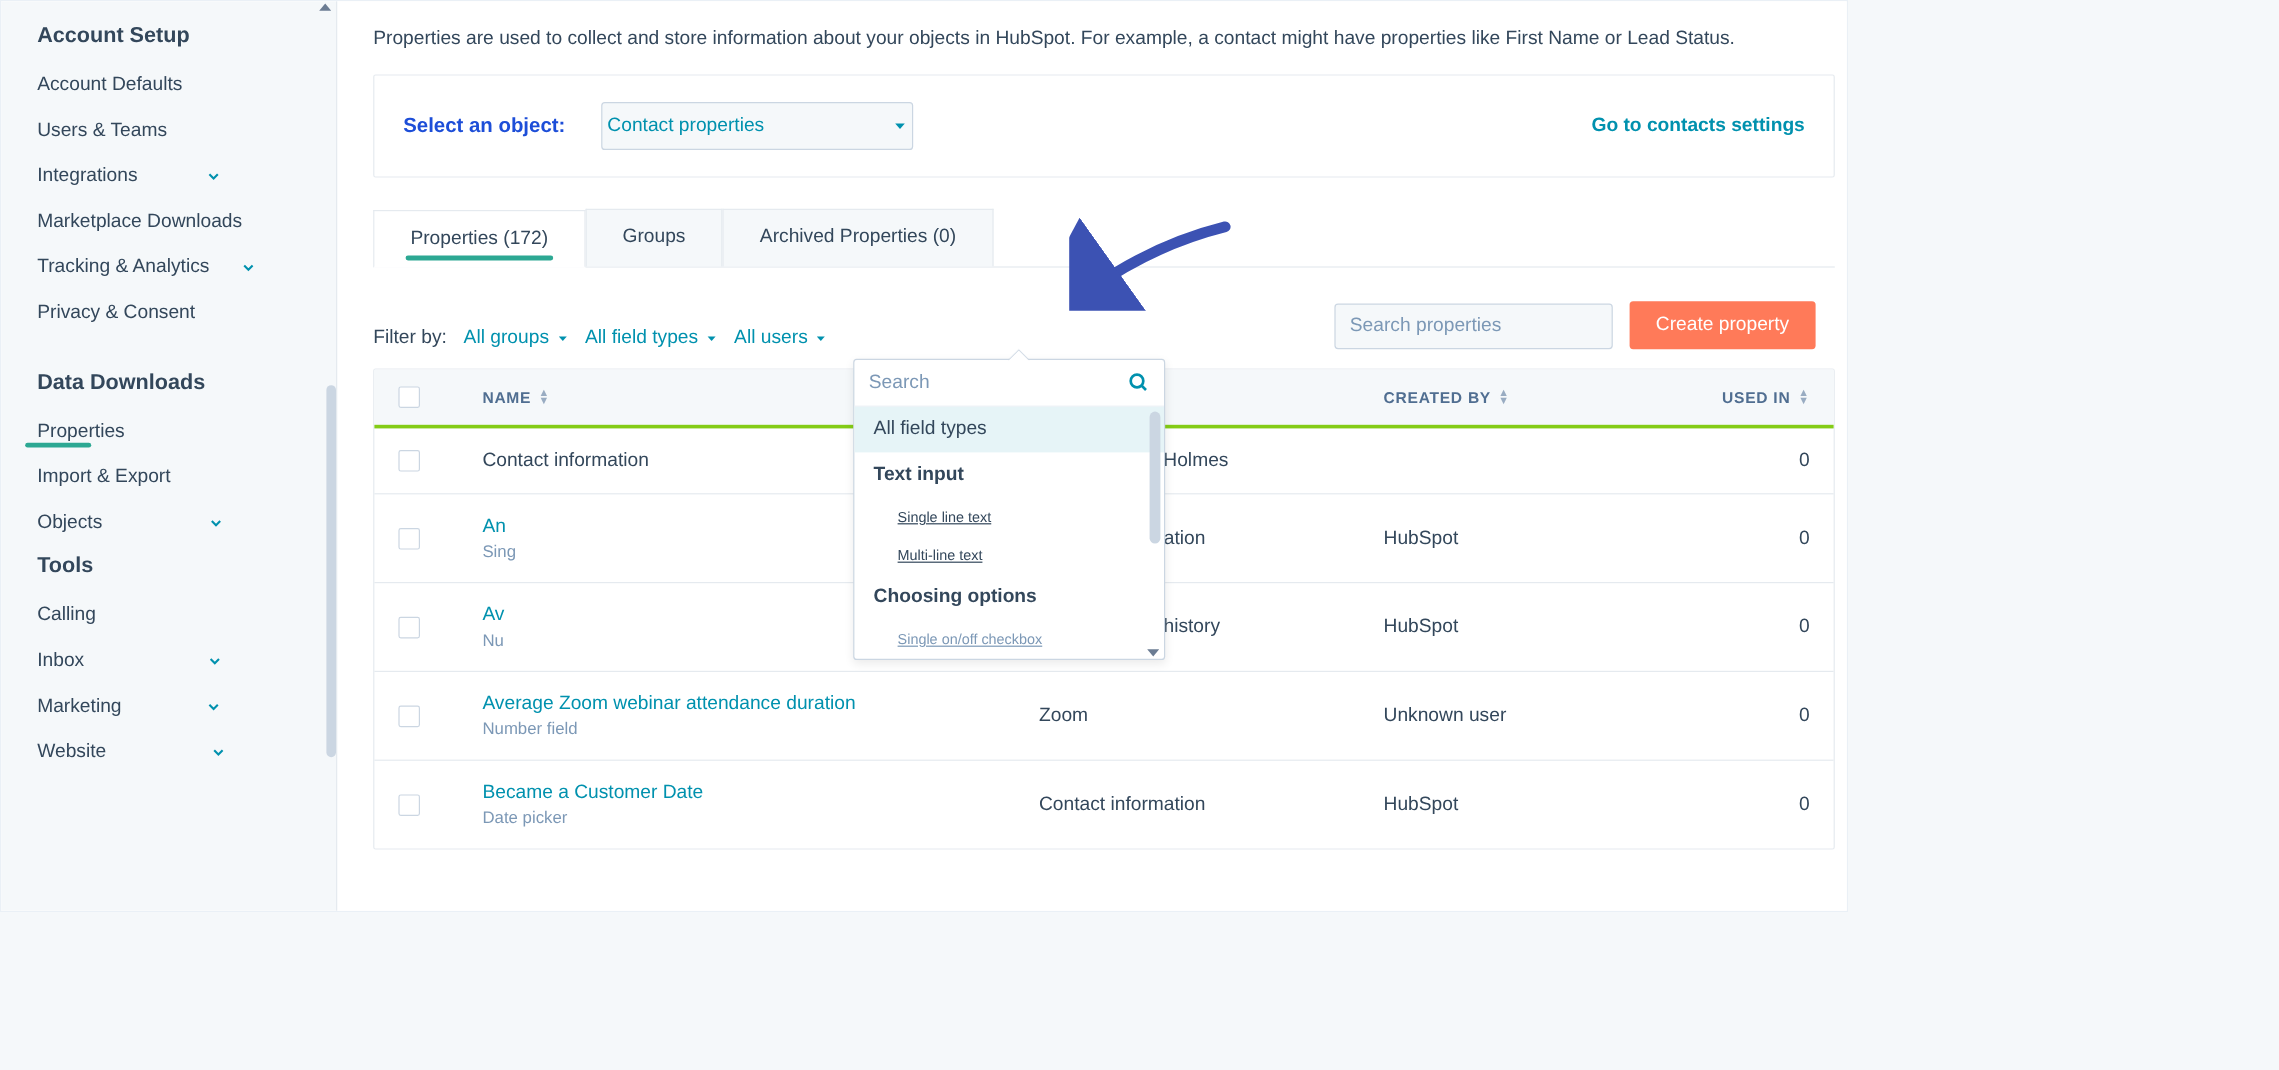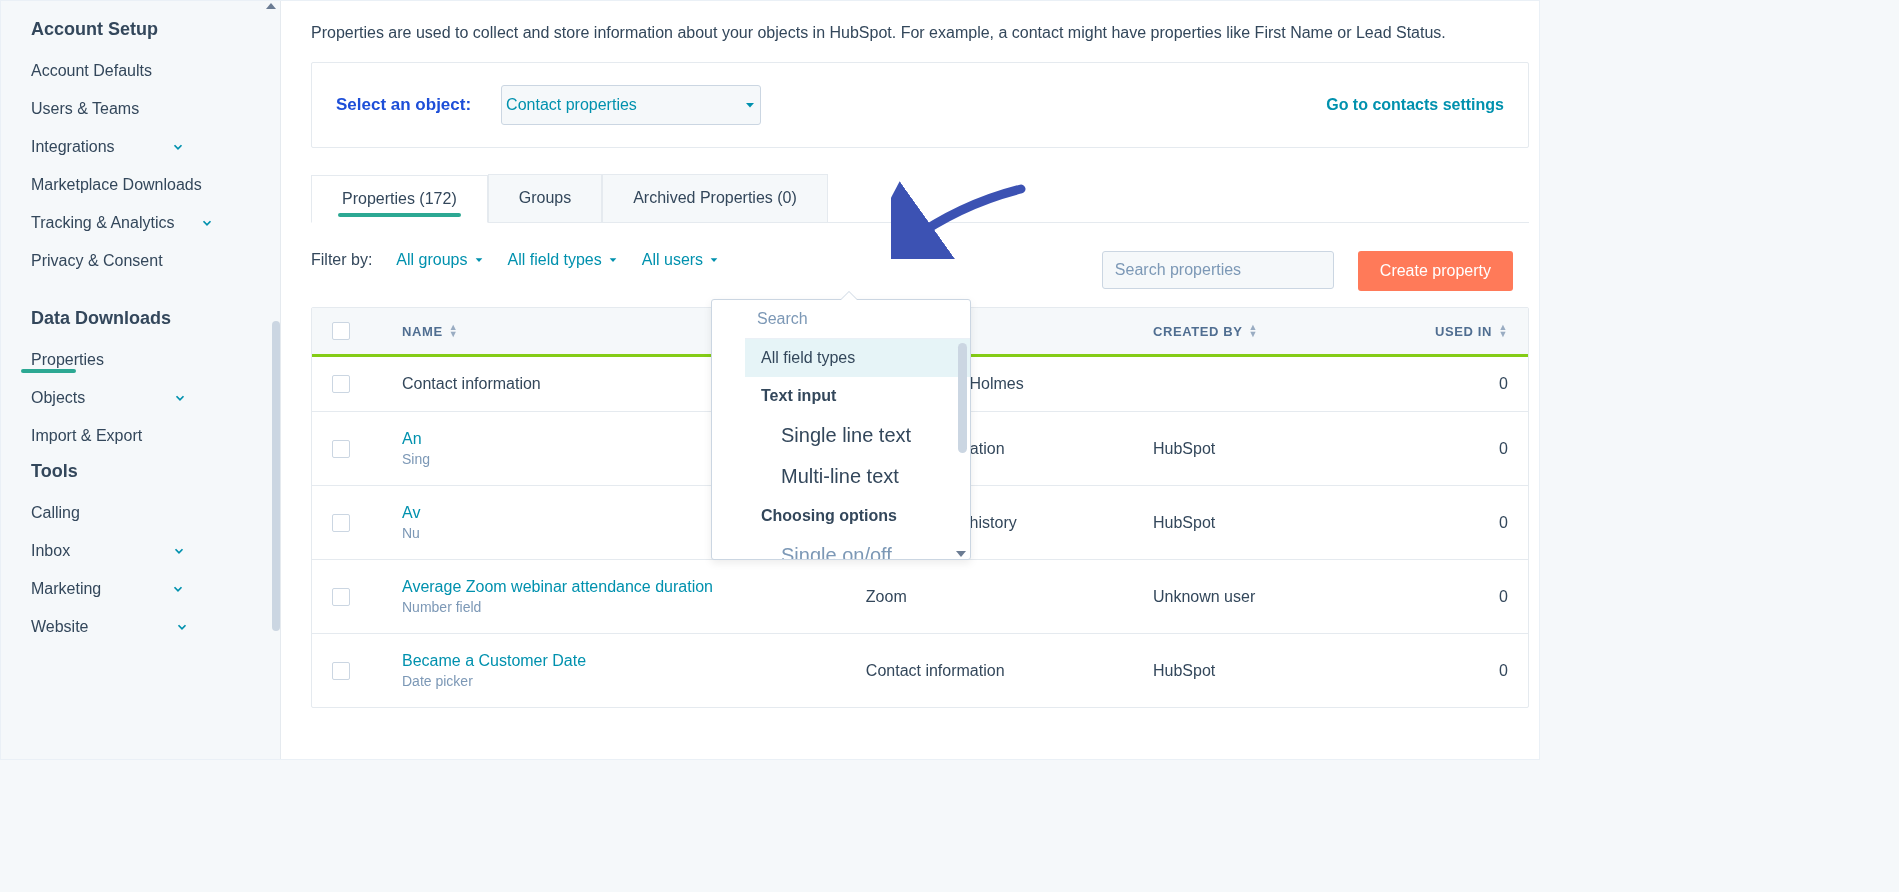--- a/index.html
+++ b/index.html
@@ -24,21 +24,21 @@
     .select-label { font-size:17px; font-weight:700; color:#1d4ed8; }
     .object-select { display:inline-flex; align-items:center; gap:10px; border:1px solid #cbd6e2; background:#f5f8fa; border-radius:3px; padding:10px 4px; min-width:260px; color:#0091ae; font-size:16px; font-weight:500; cursor:pointer; }
     .object-select .caret { margin-left:auto; }
     .link { color:#0091ae; font-size:16px; font-weight:600; cursor:pointer; }
     .tabs { display:flex; margin-top:26px; border-bottom:1px solid #e5eaef; }
     .tab { padding:14px 30px; border:1px solid #e5eaef; border-bottom:none; background:#f5f8fa; color:#33475b; font-size:16px; cursor:pointer; }
     .tab.active { background:#fff; color:#33475b; border-bottom:1px solid #fff; position:relative; top:1px; }
     .tab.active .tab-text { position:relative; }
     .tab.active .tab-text::after { content:""; position:absolute; left:-4px; right:-4px; bottom:-10px; height:4px; background:#2ca893; border-radius:2px; }
     
-    .filter-row { display:flex; align-items:flex-start; gap:24px; padding:28px 16px 16px 0; position:relative; }
+    .filter-row { display:flex; align-items:flex-end; gap:14px; padding:28px 16px 16px 0; position:relative; }
     .filter-label { font-size:16px; color:#33475b; }
     .filter-link { color:#0091ae; font-size:16px; font-weight:500; display:inline-flex; align-items:center; gap:6px; cursor:pointer; }
     .spacer { flex:1; }
     .search-box { display:flex; align-items:center; gap:8px; border:1px solid #cbd6e2; border-radius:3px; padding:9px 12px; width:232px; background:#f5f8fa; }
     .search-box input { border:none; outline:none; background:transparent; font-size:16px; color:#0369a1; flex:1; }
     .search-box input::placeholder { color:#7c98b6; }
     .btn-primary { background:#ff7a59; color:#fff; font-size:16px; font-weight:500; padding:11px 22px; border:none; border-radius:3px; cursor:pointer; }
     .arrow-annot { position:absolute; left:580px; top:-44px; width:140px; height:80px; pointer-events:none; }
     
     .table { border:1px solid #e5eaef; border-radius:2px; }
@@ -49,30 +49,30 @@
     .col-created { flex:1.2; display:flex; align-items:center; gap:6px; }
     .col-used { width:90px; display:flex; align-items:center; justify-content:flex-end; gap:6px; text-align:right; }
     .row { display:flex; align-items:center; padding:18px 20px; border-bottom:1px solid #e5eaef; font-size:16px; }
     .row:last-child { border-bottom:none; }
     .prop-name { color:#0091ae; font-weight:500; font-size:16px; }
     .prop-type { color:#7c98b6; font-size:14px; margin-top:3px; }
     .cell-text { color:#33475b; }
     input[type="checkbox"].ck { width:18px; height:18px; border:1px solid #cbd6e2; border-radius:2px; appearance:none; cursor:pointer; background:#fff; }
     .sort-icon { width:10px; display:inline-block; color:#99acc2; line-height:7px; font-size:9px; }
     
-    .dropdown { position:absolute; left:430px; top:290px; width:260px; background:#fff; border:1px solid #cbd6e2; border-radius:3px; box-shadow:0 3px 8px rgba(0,0,0,0.08); z-index:5;padding-left:33px; }
+    .dropdown { position:absolute; left:430px; top:290px; width:260px; background:#fff; border:1px solid #cbd6e2; border-radius:3px; box-shadow:0 3px 8px rgba(0,0,0,0.08); z-index:5; }
     .dropdown::before { content:""; position:absolute; top:-8px; left:128px; width:0; height:0; border-left:9px solid transparent; border-right:9px solid transparent; border-bottom:9px solid #fff; filter:drop-shadow(0 -1px 0 #cbd6e2); }
     .dd-search { display:flex; align-items:center; gap:8px; padding:10px 12px; border-bottom:1px solid #eaf0f6; }
     .dd-search input { border:none; outline:none; font-size:16px; color:#33475b; flex:1; }
     .dd-search input::placeholder { color:#7c98b6; }
     .dd-list { max-height:220px; overflow:hidden; position:relative; }
     .dd-item { padding:10px 16px; font-size:16px; cursor:pointer; }
     .dd-item.selected { background:#e6f4f7; color:#33475b; }
     .dd-heading { padding:10px 16px; font-size:16px; font-weight:700; color:#33475b; }
-    .dd-sub { padding:9px 16px 9px 36px; font-size:20px; color:#33475b; cursor:pointer; }
+    .dd-sub { padding:9px 16px 9px 36px; font-size:12px; color:#33475b; cursor:pointer;text-decoration:underline; }
     .dd-sub.faded { color:#7c98b6; }
     .dd-scroll-thumb { position:absolute; right:3px; top:4px; width:9px; height:110px; background:#cbd6e2; border-radius:5px; }
     .dd-scroll-down { position:absolute; right:4px; bottom:2px; width:0; height:0; border-left:5px solid transparent; border-right:5px solid transparent; border-top:6px solid #6b7c93; }
     .chev svg, .caret svg { display:block; }
     .search-icon { color:#0091ae; }
     .main-inner { padding-left:30px; padding-right:0px; position:relative; }
   </style>
 </head>
 <body>
 
@@ -107,29 +107,29 @@
       </div>
     <div class="nav-item">
         <span>Privacy &amp; Consent</span>
       </div>
 
     <div class="section-title second">Data Downloads</div>
     <div class="nav-item">
         <span class="green-underline">Properties</span>
       </div>
     <div class="nav-item">
+        <span>Import &amp; Export</span>
+      </div>
+    <div class="nav-item">
         <span>Objects</span>
         <span class="chev" style="margin-left:80px;">
           <svg width="14" height="14" viewBox="0 0 24 24" fill="none" stroke="#0091ae" stroke-width="3">
             <polyline points="6 9 12 15 18 9"></polyline>
           </svg>
         </span>
-      </div>
-    <div class="nav-item">
-        <span>Import &amp; Export</span>
       </div>
 
     <div class="section-title third">Tools</div>
     <div class="nav-item">
         <span>Calling</span>
       </div>
     <div class="nav-item">
         <span>Inbox</span>
         <span class="chev" style="margin-left:94px;">
           <svg width="14" height="14" viewBox="0 0 24 24" fill="none" stroke="#0091ae" stroke-width="3">

